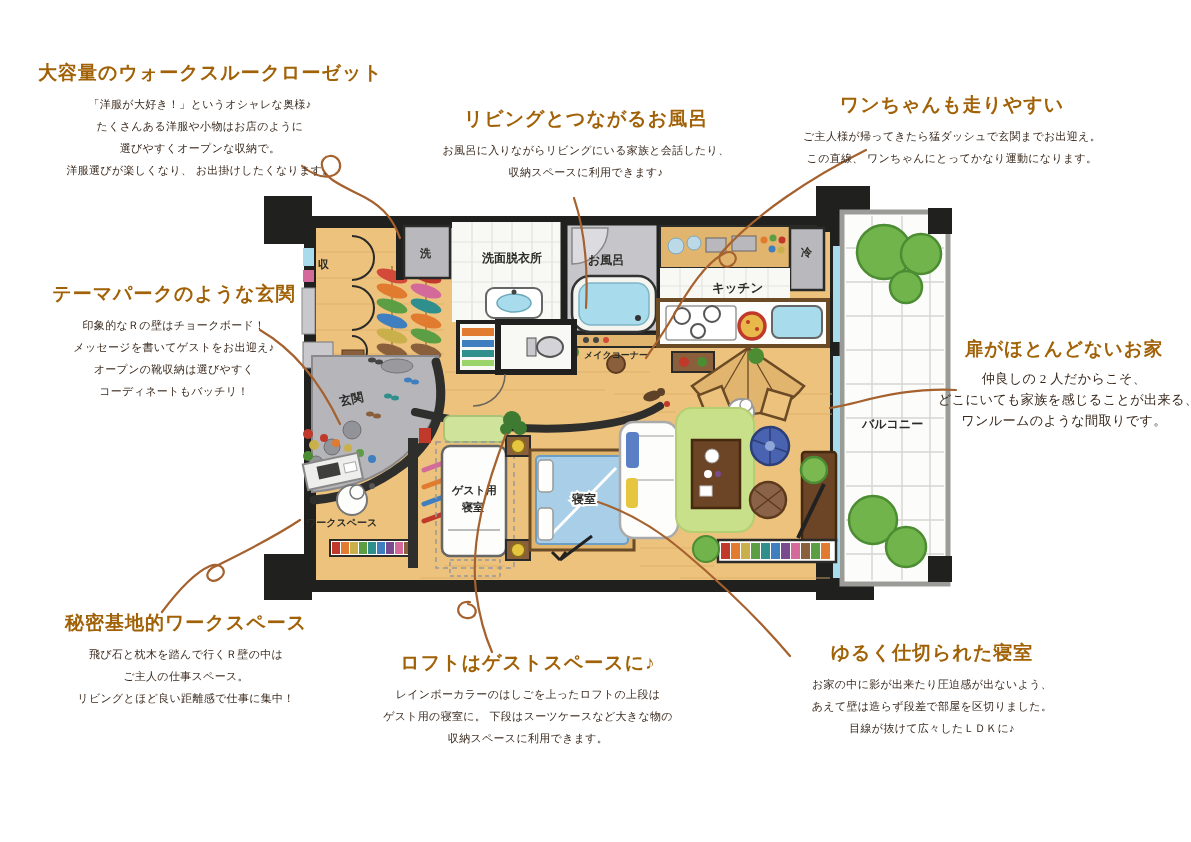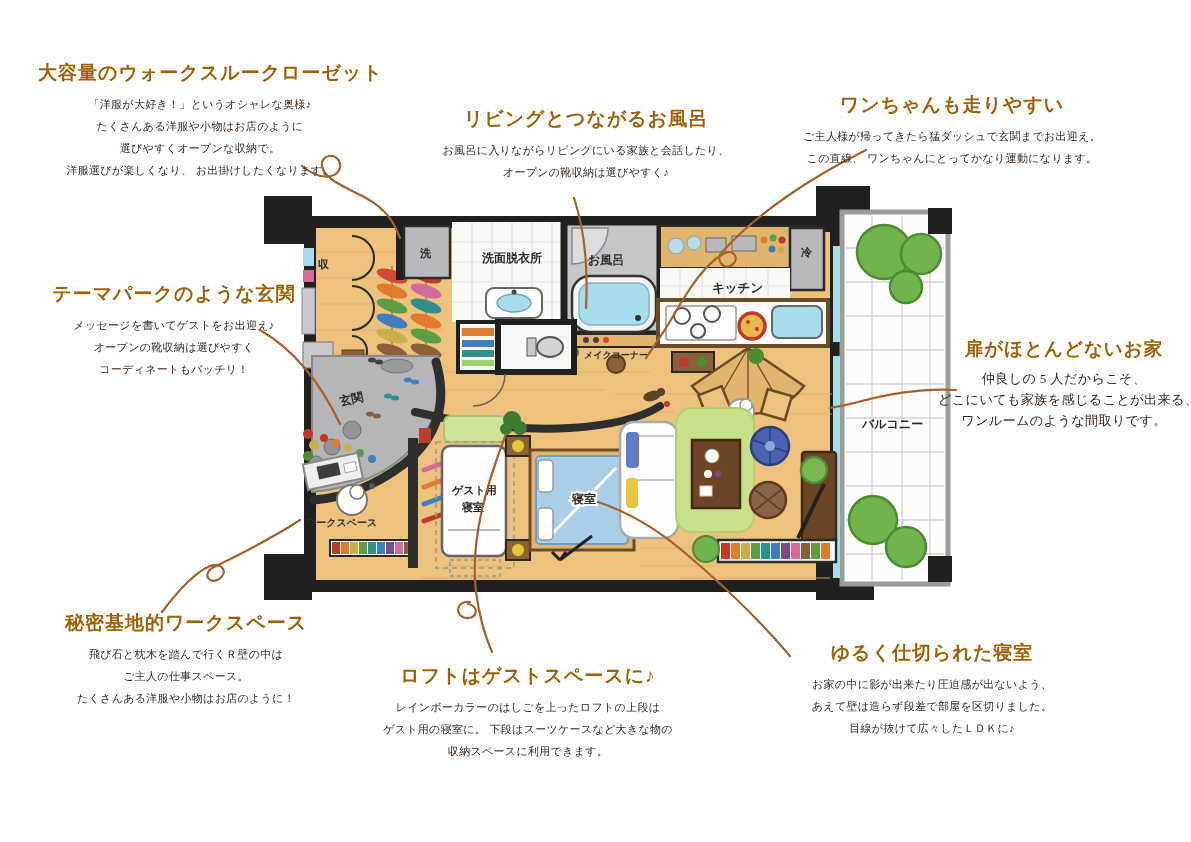--- a/index.html
+++ b/index.html
@@ -323,51 +323,52 @@
     <div class="note-title">大容量のウォークスルークローゼット</div>
     <div class="note-line">「洋服が大好き！」というオシャレな奥様♪</div>
     <div class="note-line">たくさんある洋服や小物はお店のように</div>
     <div class="note-line">選びやすくオープンな収納で。</div>
     <div class="note-line">洋服選びが楽しくなり、 お出掛けしたくなります。</div>
   </div>
 
   <div class="note" style="left:418px;top:106px;width:336px;">
     <div class="note-title">リビングとつながるお風呂</div>
     <div class="note-line">お風呂に入りながらリビングにいる家族と会話したり、</div>
-    <div class="note-line">オープンの靴収納は選びやすく♪</div>
+    <div class="note-line">収納スペースに利用できます♪</div>
   </div>
 
   <div class="note" style="left:758px;top:62px;width:388px;margin-top:30px;">
     <div class="note-title">ワンちゃんも走りやすい</div>
     <div class="note-line">ご主人様が帰ってきたら猛ダッシュで玄関までお出迎え。</div>
     <div class="note-line">この直線、 ワンちゃんにとってかなり運動になります。</div>
   </div>
 
   <div class="note" style="left:28px;top:281px;width:292px;">
     <div class="note-title">テーマパークのような玄関</div>
+    <div class="note-line">印象的なＲの壁はチョークボード！</div>
     <div class="note-line">メッセージを書いてゲストをお出迎え♪</div>
     <div class="note-line">オープンの靴収納は選びやすく</div>
     <div class="note-line">コーディネートもバッチリ！</div>
   </div>
 
   <div class="note note-small" style="left:938px;top:336px;width:252px;font-family:Liberation Serif, serif;">
     <div class="note-title">扉がほとんどないお家</div>
-    <div class="note-line">仲良しの 5 人だからこそ、</div>
+    <div class="note-line">仲良しの 2 人だからこそ、</div>
     <div class="note-line">どこにいても家族を感じることが出来る、</div>
     <div class="note-line">ワンルームのような間取りです。</div>
   </div>
 
   <div class="note" style="left:36px;top:610px;width:300px;">
     <div class="note-title">秘密基地的ワークスペース</div>
     <div class="note-line">飛び石と枕木を踏んで行くＲ壁の中は</div>
     <div class="note-line">ご主人の仕事スペース。</div>
-    <div class="note-line">たくさんある洋服や小物はお店のように！</div>
-  </div>
-
-  <div class="note" style="left:356px;top:650px;width:344px;margin-top:13px;">
+    <div class="note-line">リビングとほど良い距離感で仕事に集中！</div>
+  </div>
+
+  <div class="note" style="left:356px;top:650px;width:344px;">
     <div class="note-title">ロフトはゲストスペースに♪</div>
     <div class="note-line">レインボーカラーのはしごを上ったロフトの上段は</div>
     <div class="note-line">ゲスト用の寝室に。 下段はスーツケースなど大きな物の</div>
     <div class="note-line">収納スペースに利用できます。</div>
   </div>
 
   <div class="note" style="left:764px;top:640px;width:336px;">
     <div class="note-title">ゆるく仕切られた寝室</div>
     <div class="note-line">お家の中に影が出来たり圧迫感が出ないよう、</div>
     <div class="note-line">あえて壁は造らず段差で部屋を区切りました。</div>

